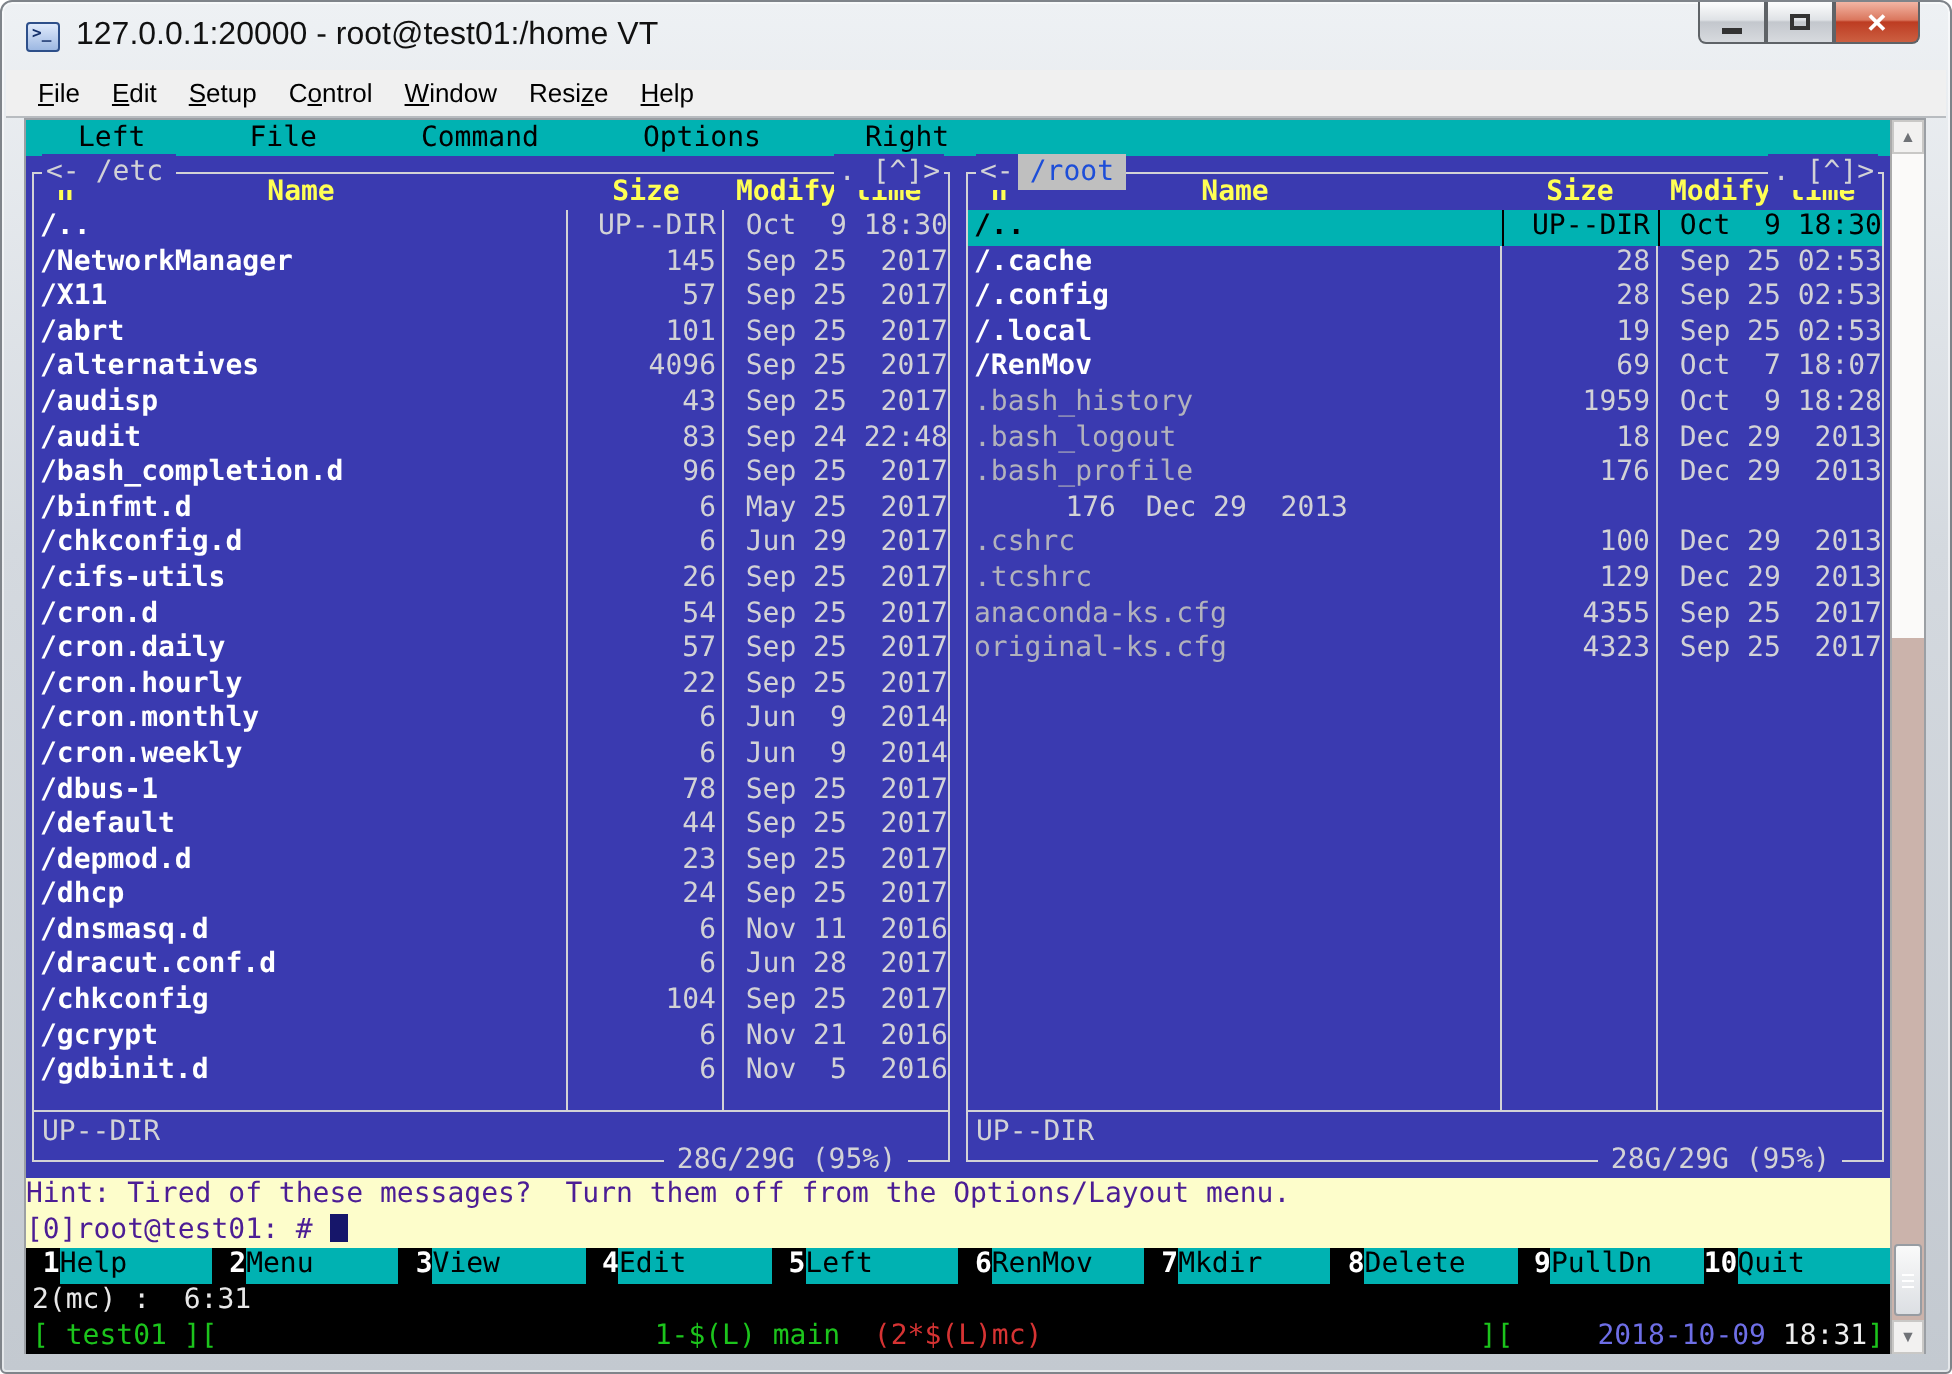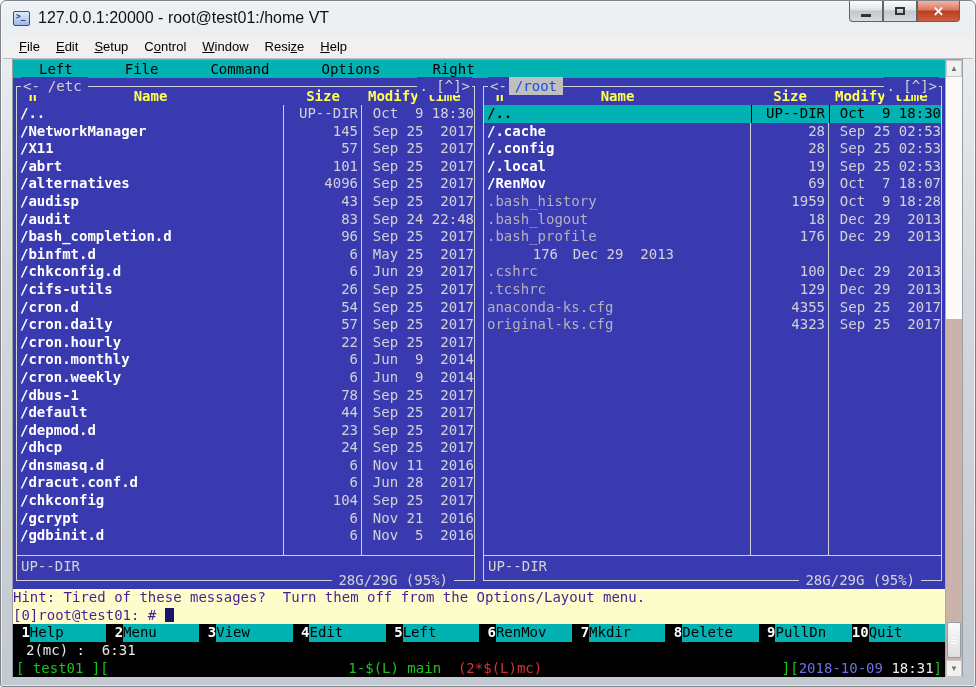--- a/index.html
+++ b/index.html
@@ -69,23 +69,23 @@
   .vline-a{right:190px;} .vline-b{right:112px;}
   .mini{flex:0 0 auto;height:25px;line-height:20px;border-top:1px solid var(--frame);padding-left:4px;color:var(--frame);}
   .pdisk{position:absolute;bottom:-9px;right:20px;background:var(--term-bg);padding:0 6px;color:var(--frame);line-height:18px;}
   
   .hintline,.promptline{height:17.5px;line-height:17.5px;background:var(--pale-yellow);color:#4c1d95;white-space:pre;flex:0 0 auto;}
   .cursor{display:inline-block;width:9px;height:14px;background:#16166a;vertical-align:-2px;}
   .fkeys{height:17.5px;background:var(--teal);display:flex;flex:0 0 auto;line-height:17.5px;}
   .fkey{flex:1;display:flex;overflow:hidden;}
   .fnum{background:#000;color:#fff;font-weight:bold;min-width:2ch;text-align:right;white-space:pre;}
   .flabel{color:#000;}
-  .termline{height:17.5px;line-height:17.5px;background:#000;color:#e8e8e8;white-space:pre;padding-left:13px;flex:0 0 auto;}
+  .termline{height:17.5px;line-height:17.5px;background:#000;color:#e8e8e8;white-space:pre;padding-left:3px;flex:0 0 auto;}
   .screenstatus{height:18px;line-height:18px;background:#000;display:flex;white-space:pre;padding:0 3px;flex:0 0 auto;}
-  .ss-green{color:var(--green);} .ss-red{color:var(--red);} .ss-blue{color:var(--date-blue);} .ss-white{color:#eee;}
+  .ss-green{color:var(--green);} .ss-red{color:var(--red);} .ss-blue{color:var(--date-blue);margin-left:42px;} .ss-white{color:#eee;}
   .ss-spacer{flex:1;}
   
   .scrollbar{width:17px;flex:0 0 auto;display:flex;flex-direction:column;border-left:1px solid #aaa;
     background:linear-gradient(to bottom,#fbfaf9 0%,#fbfaf9 42%,#cbb3ab 42%,#cbb3ab 100%);}
   .sbtn{height:17px;flex:0 0 auto;display:flex;align-items:center;justify-content:center;background:#f2f1f0;
     border:1px solid #c9c8c6;color:#6f7276;font-size:8px;}
   .strack{flex:1;position:relative;}
   .sthumb{position:absolute;left:1px;right:1px;bottom:2px;height:36px;border:1px solid #979ca2;border-radius:2px;
     background:linear-gradient(#fafafa,#dcdfe3);display:flex;flex-direction:column;justify-content:center;gap:2px;padding:0 3px;}
   .sthumb i{display:block;height:1px;background:#9aa0a6;border-bottom:1px solid #fff;}

